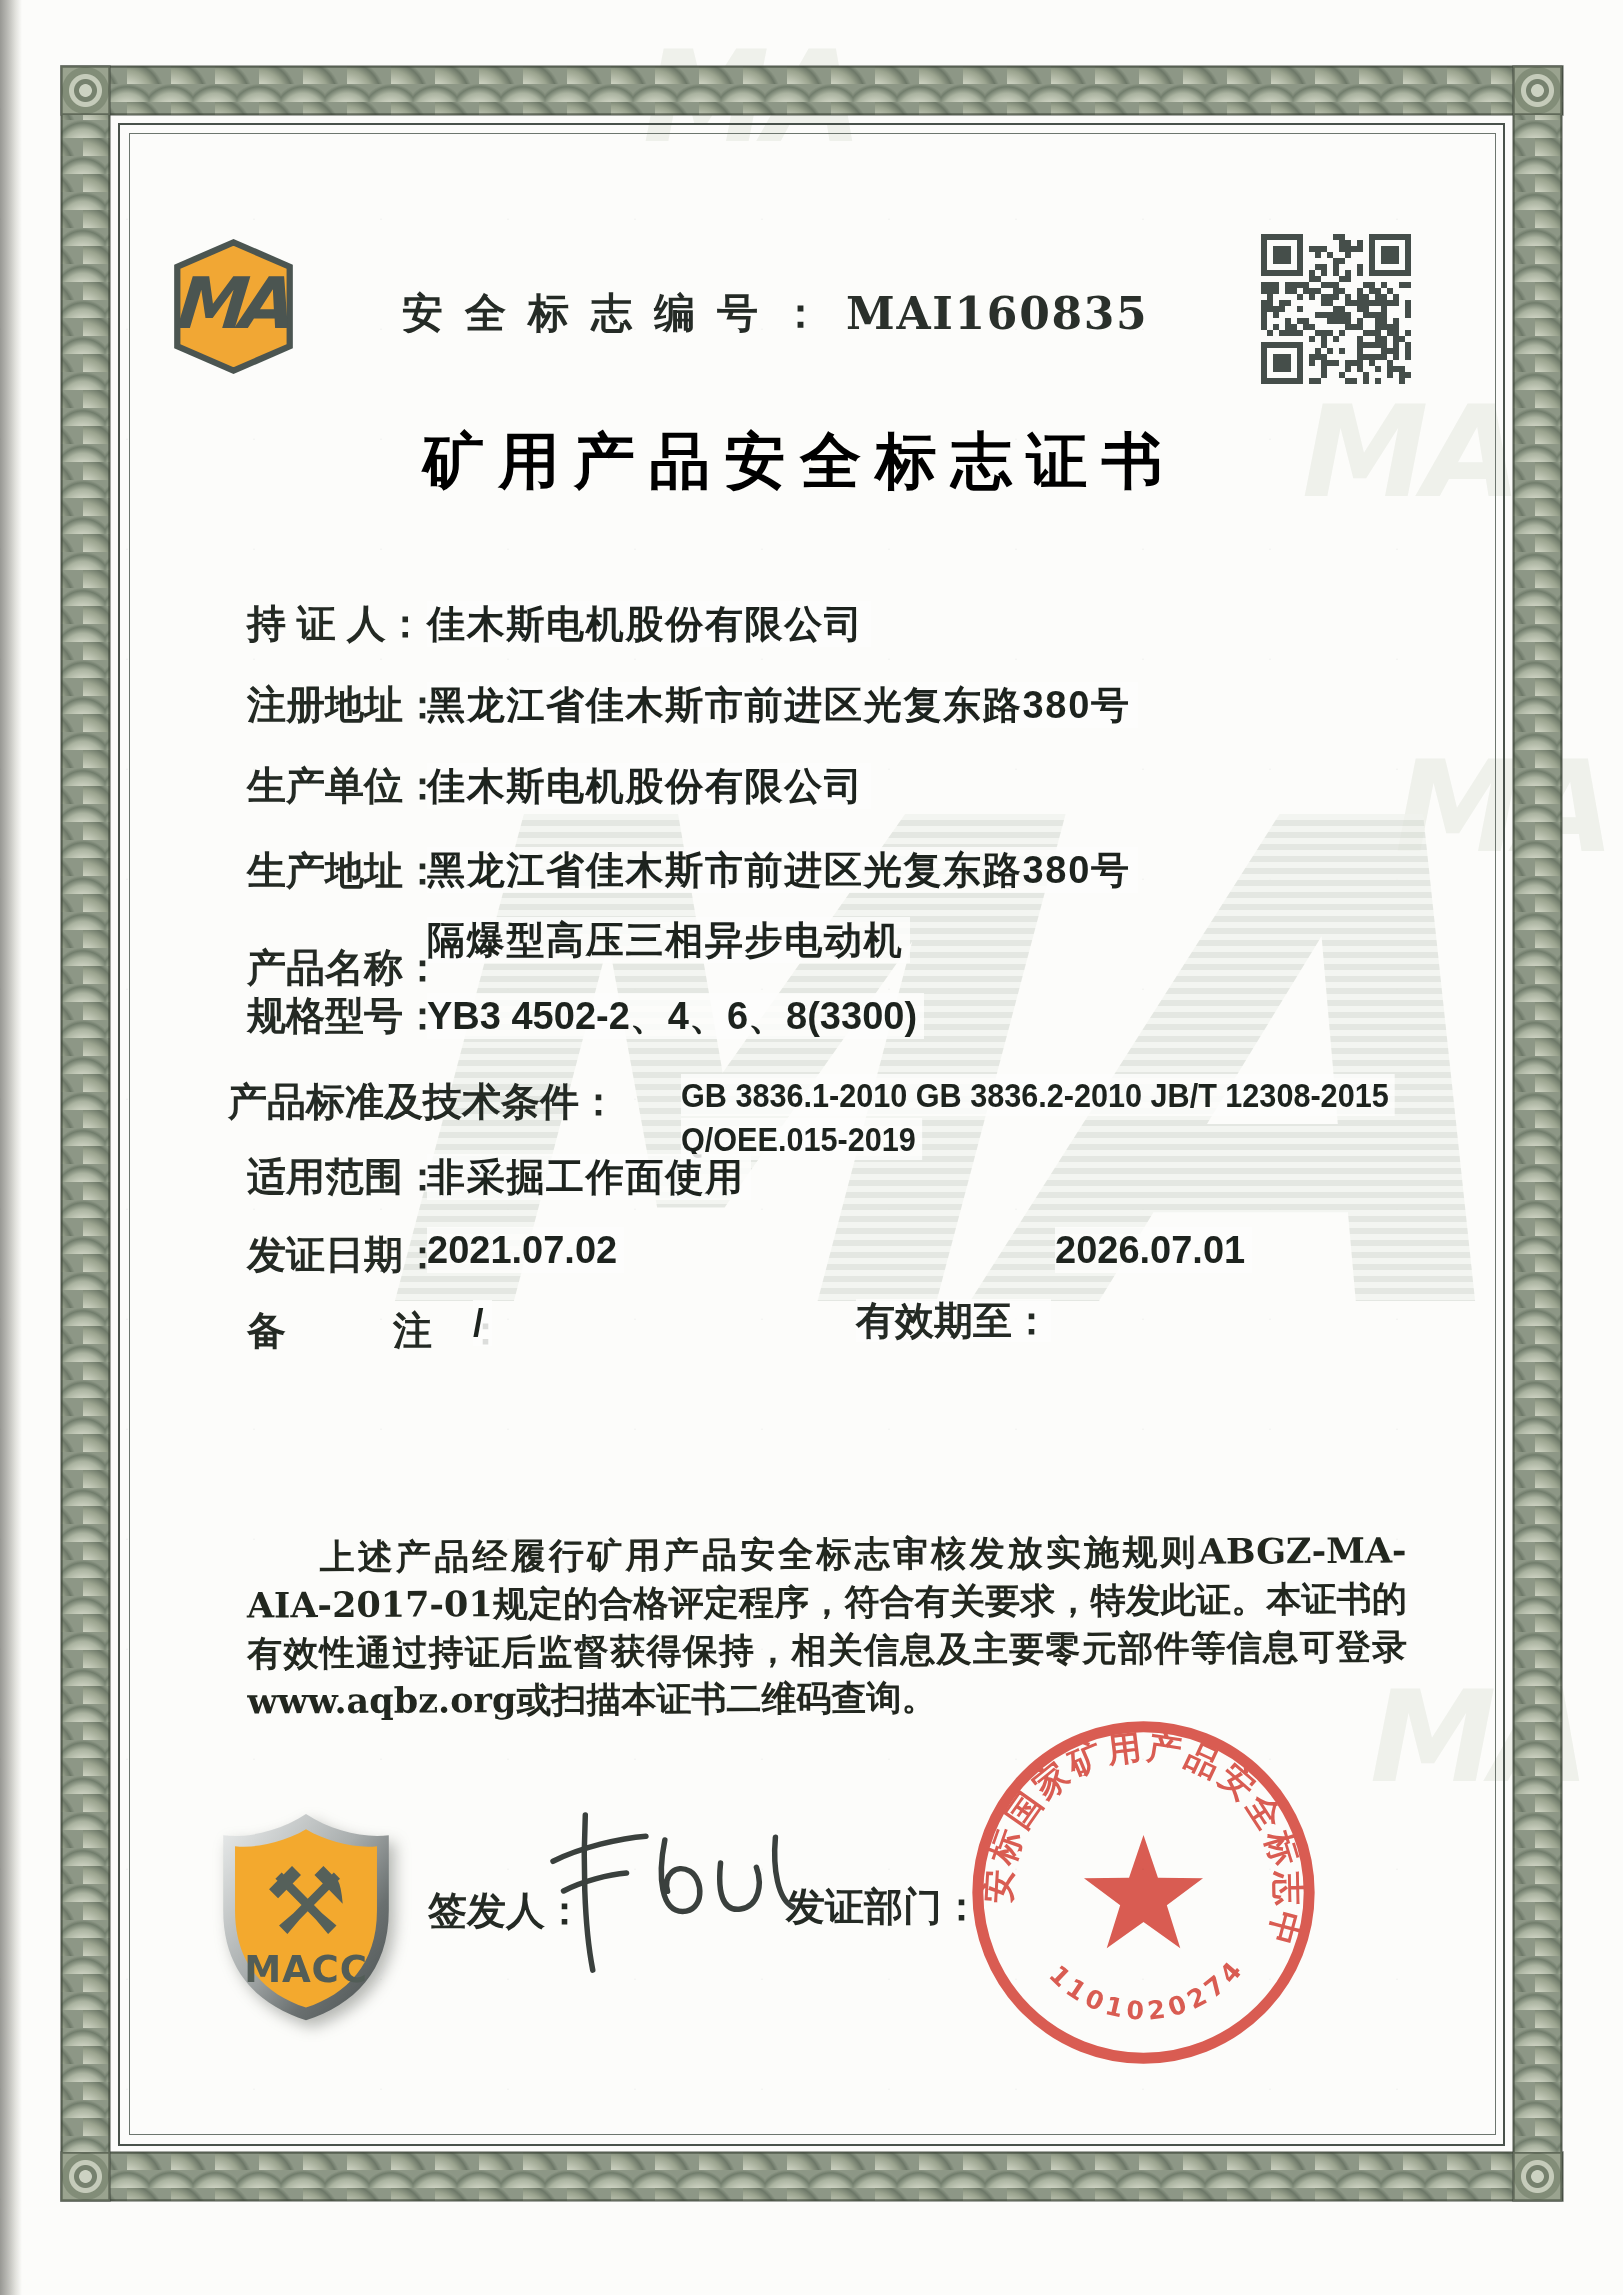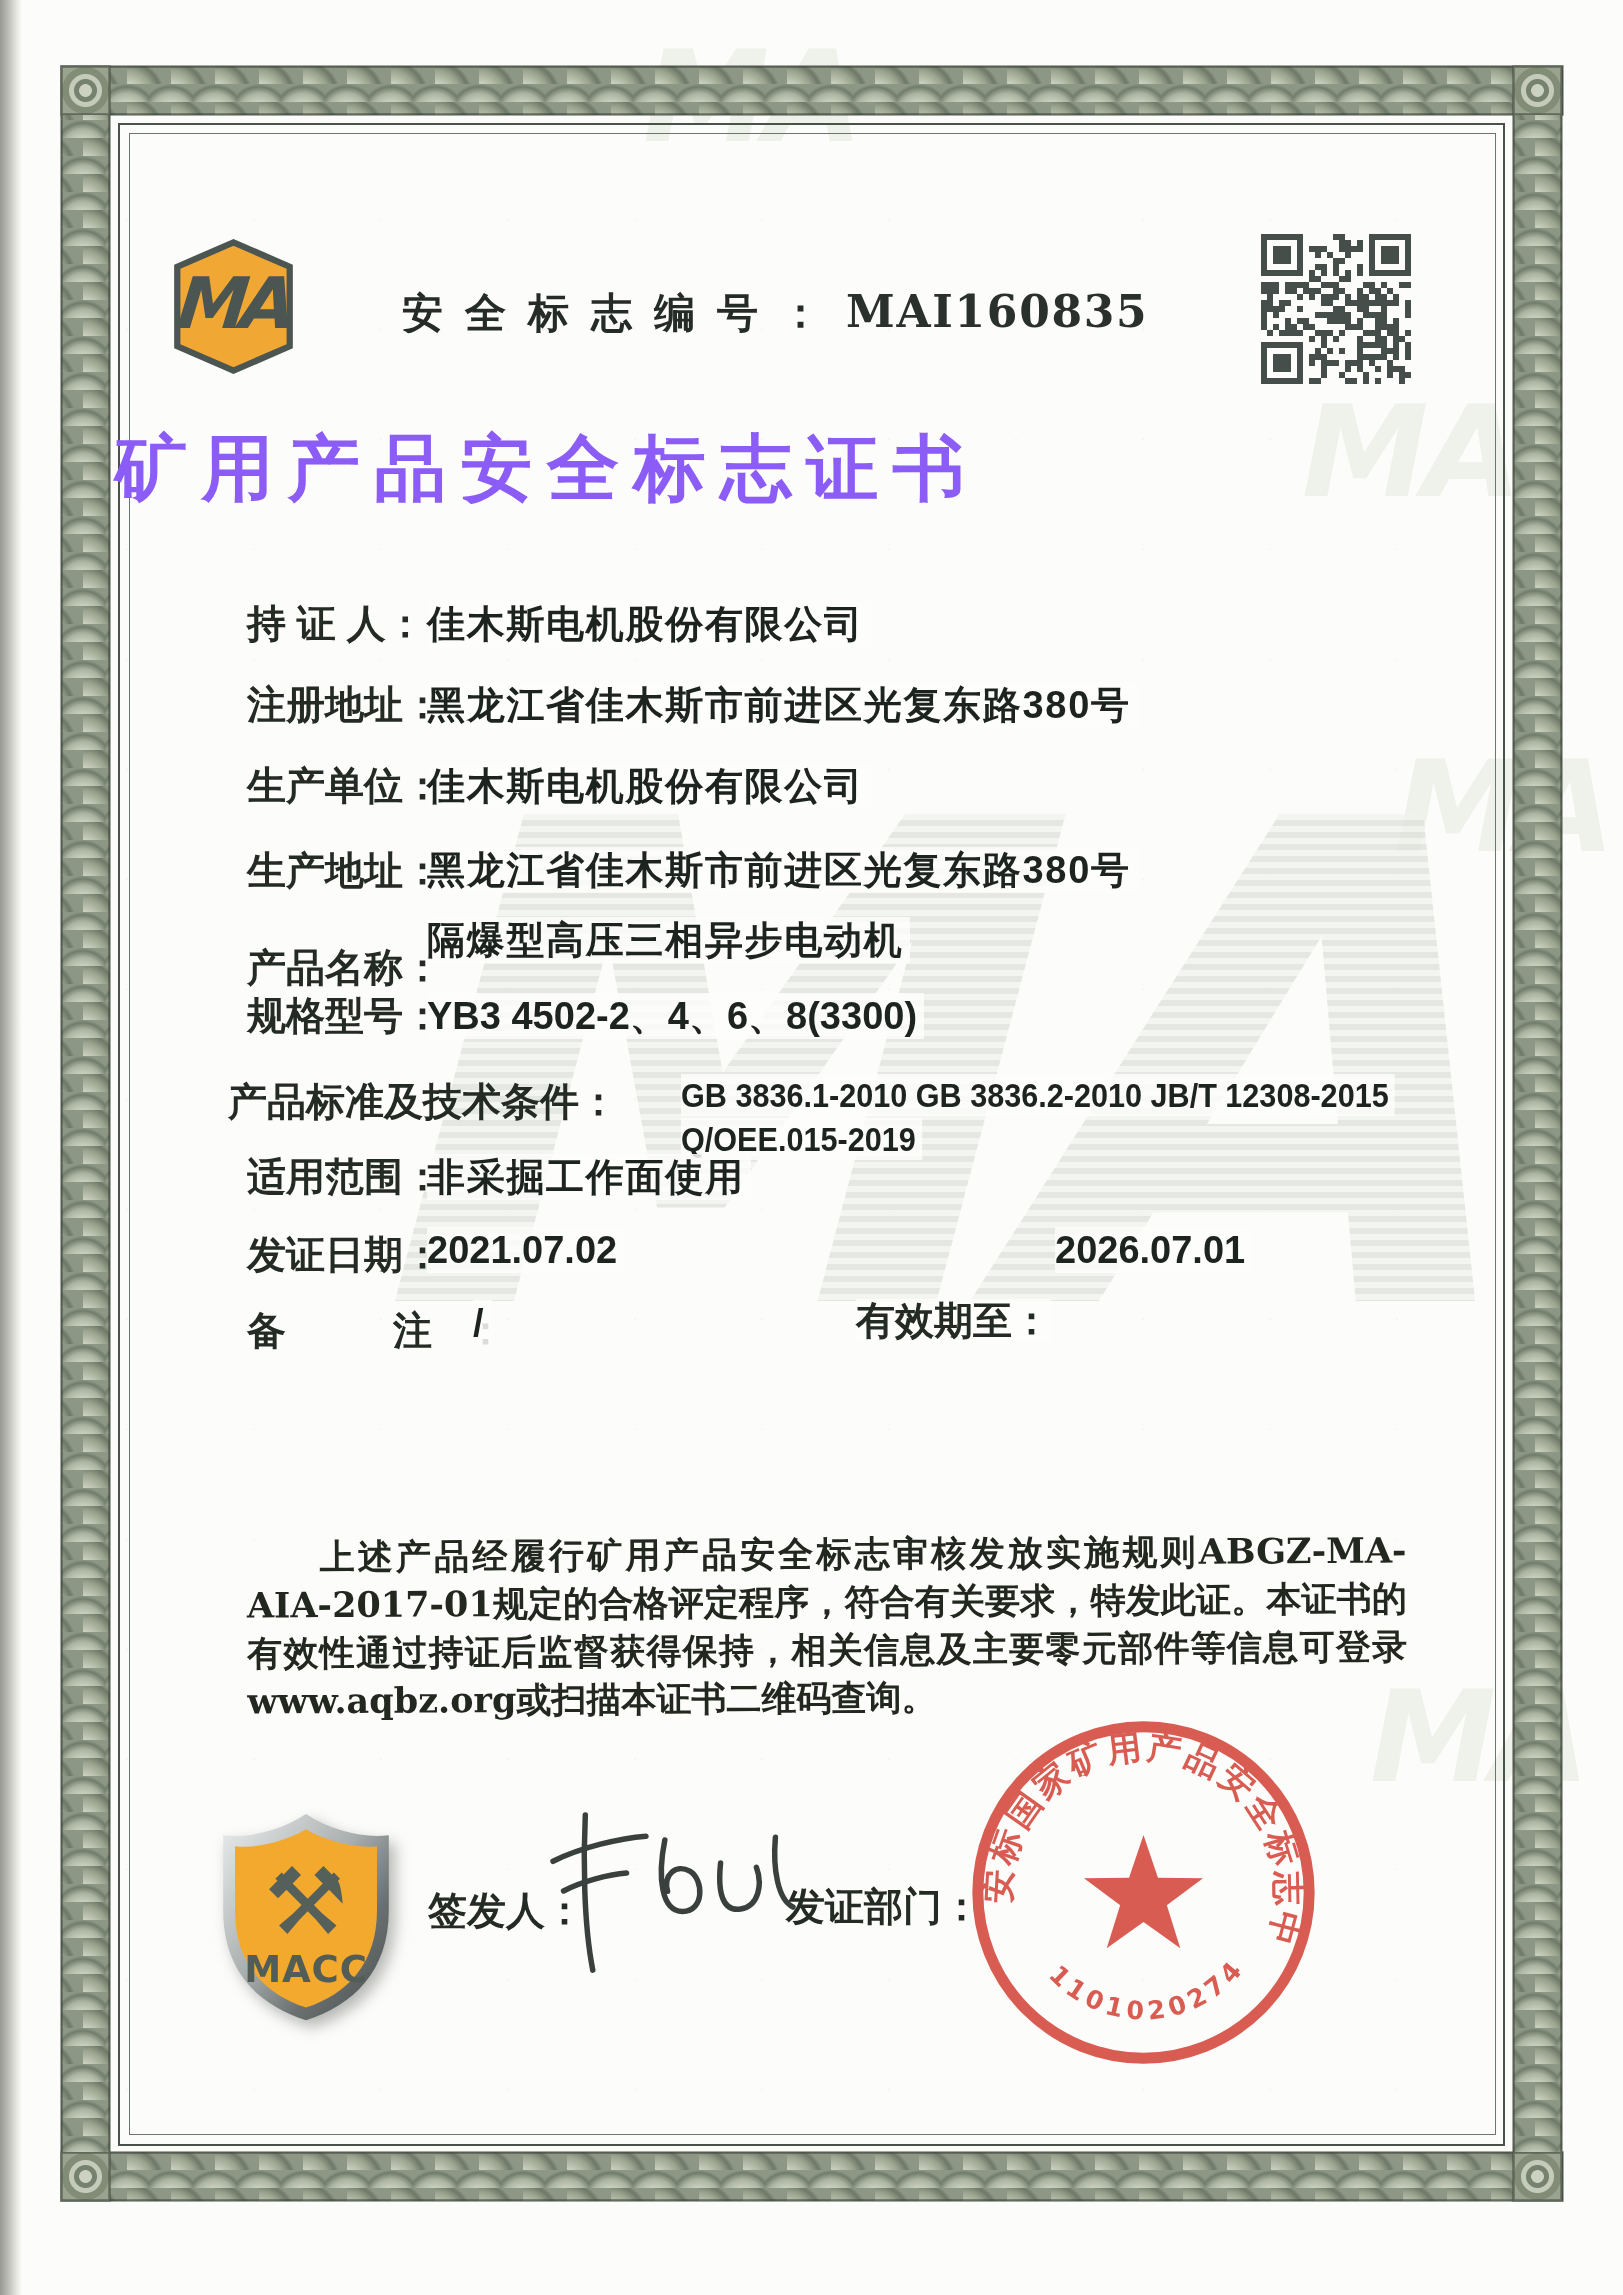--- a/index.html
+++ b/index.html
@@ -56,34 +56,34 @@
   .ma-badge{position:absolute; z-index:3; left:169px; top:239px; width:129px; height:135px;}
   .hex-outer{position:absolute; inset:0; background:#4b5551;
     clip-path:polygon(50% 0%, 96% 19%, 96% 81%, 50% 100%, 4% 81%, 4% 19%);}
   .hex-inner{position:absolute; inset:6.8px; background:#f1a734;
     clip-path:polygon(50% 0%, 96% 19%, 96% 81%, 50% 100%, 4% 81%, 4% 19%);}
   .ma-badge span{position:absolute; z-index:2; left:0; right:0; top:29px; text-align:center;
     font:italic 900 71px/1 "DejaVu Sans",sans-serif; letter-spacing:-7.6px;
     color:#4b5551; transform:skewX(-6deg);}
 
   
-  .cert-line{position:absolute; z-index:3; left:402px; top:286px; display:flex; align-items:flex-start;}
+  .cert-line{position:absolute; z-index:3; left:402px; top:286px; display:flex; align-items:center;}
   .cert-label{font-weight:700; font-size:41px; letter-spacing:22px; color:#23292394;
     color:#252b26;}
   .cert-value{font-family:"DejaVu Serif","Liberation Serif",serif; font-weight:700;
     font-size:44px; letter-spacing:1.7px; color:#2a302b; margin-left:3px;}
 
   
   .qr{position:absolute; z-index:3; left:1261px; top:234px; width:148px; height:148px;
     display:grid; grid-template-columns:repeat(25,6px); grid-auto-rows:6px;}
   .qr i{display:block;} .qr i.d{background:#454e4a;}
 
-  .title{position:absolute; z-index:3; left:115px; top:421px; width:1370px; text-align:left;
+  .title{position:absolute; z-index:3; left:115px; top:421px; width:1370px; text-align:center;
     font-family:"DejaVu Serif","Liberation Serif",serif; font-weight:700;
-    font-size:72px; letter-spacing:14.4px; color:#8b5cf6;}
+    font-size:61px; letter-spacing:14.4px; color:#000000;}
 
   
   .row{position:absolute; z-index:3; white-space:nowrap;}
   .lbl{font-weight:700; font-size:39px; color:#242a24;}
   .val{font-weight:700; font-size:38px; letter-spacing:1.7px; color:#1d231e;
     background:rgba(253,253,252,.85); padding:1.7px 6.8px 1.7px 0;}
   .val-num{letter-spacing:0;}
   .std{font-size:34px; display:inline-block; transform:scaleX(.9); transform-origin:left;}
 
   .statement{position:absolute; z-index:3; left:247px; top:1495px; width:1160px;

